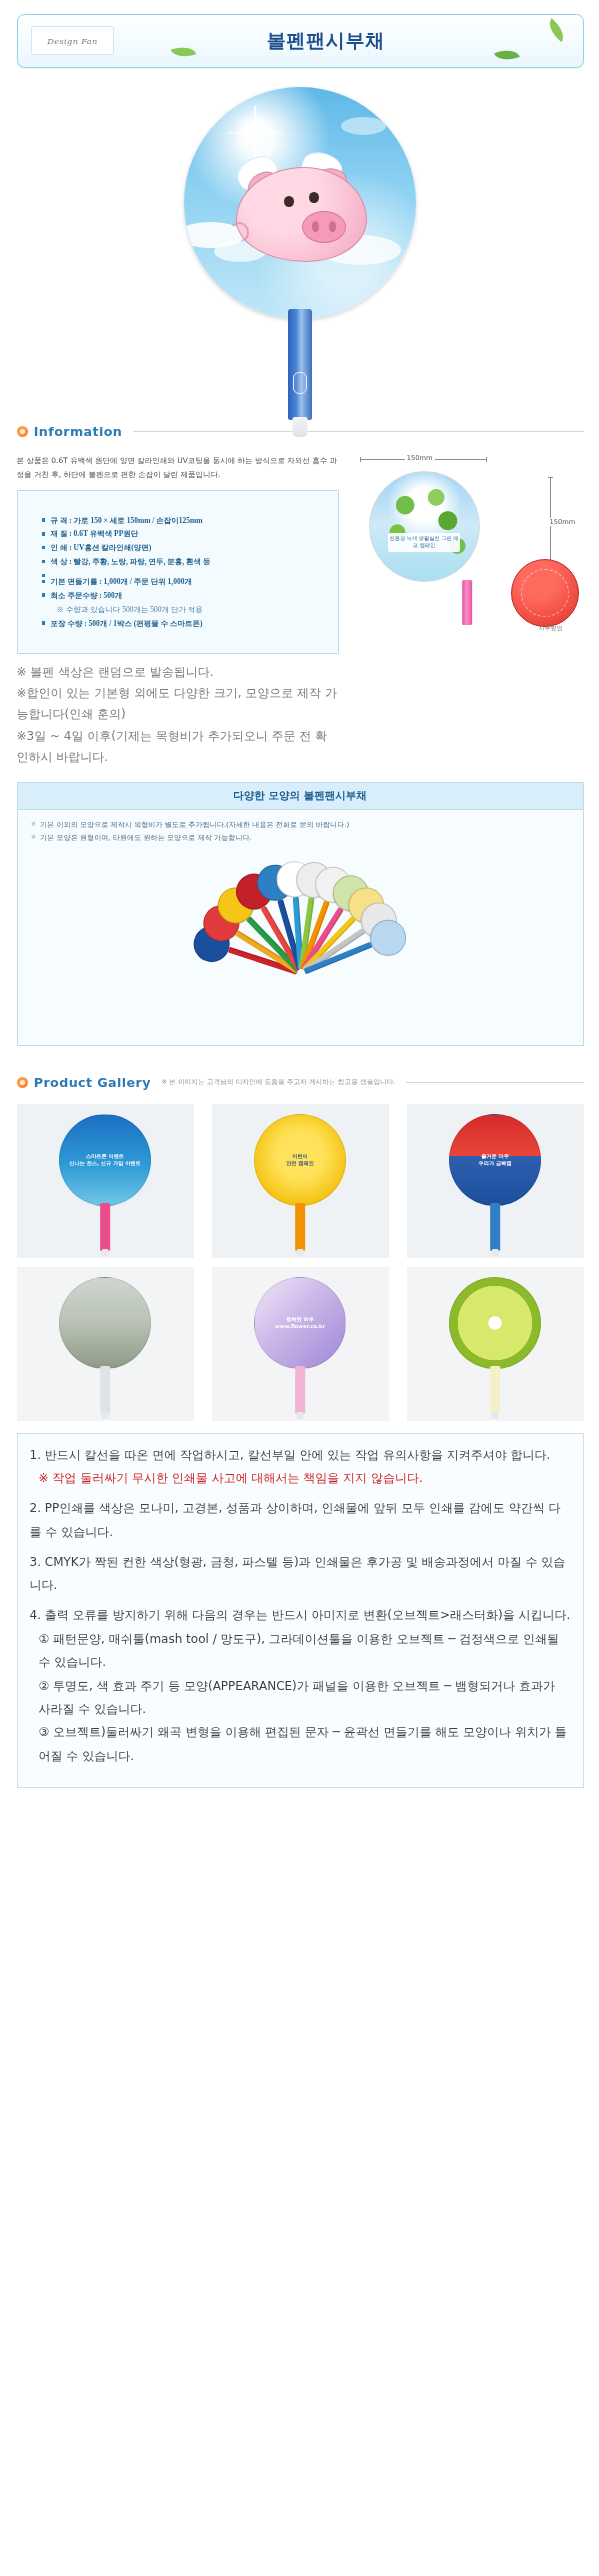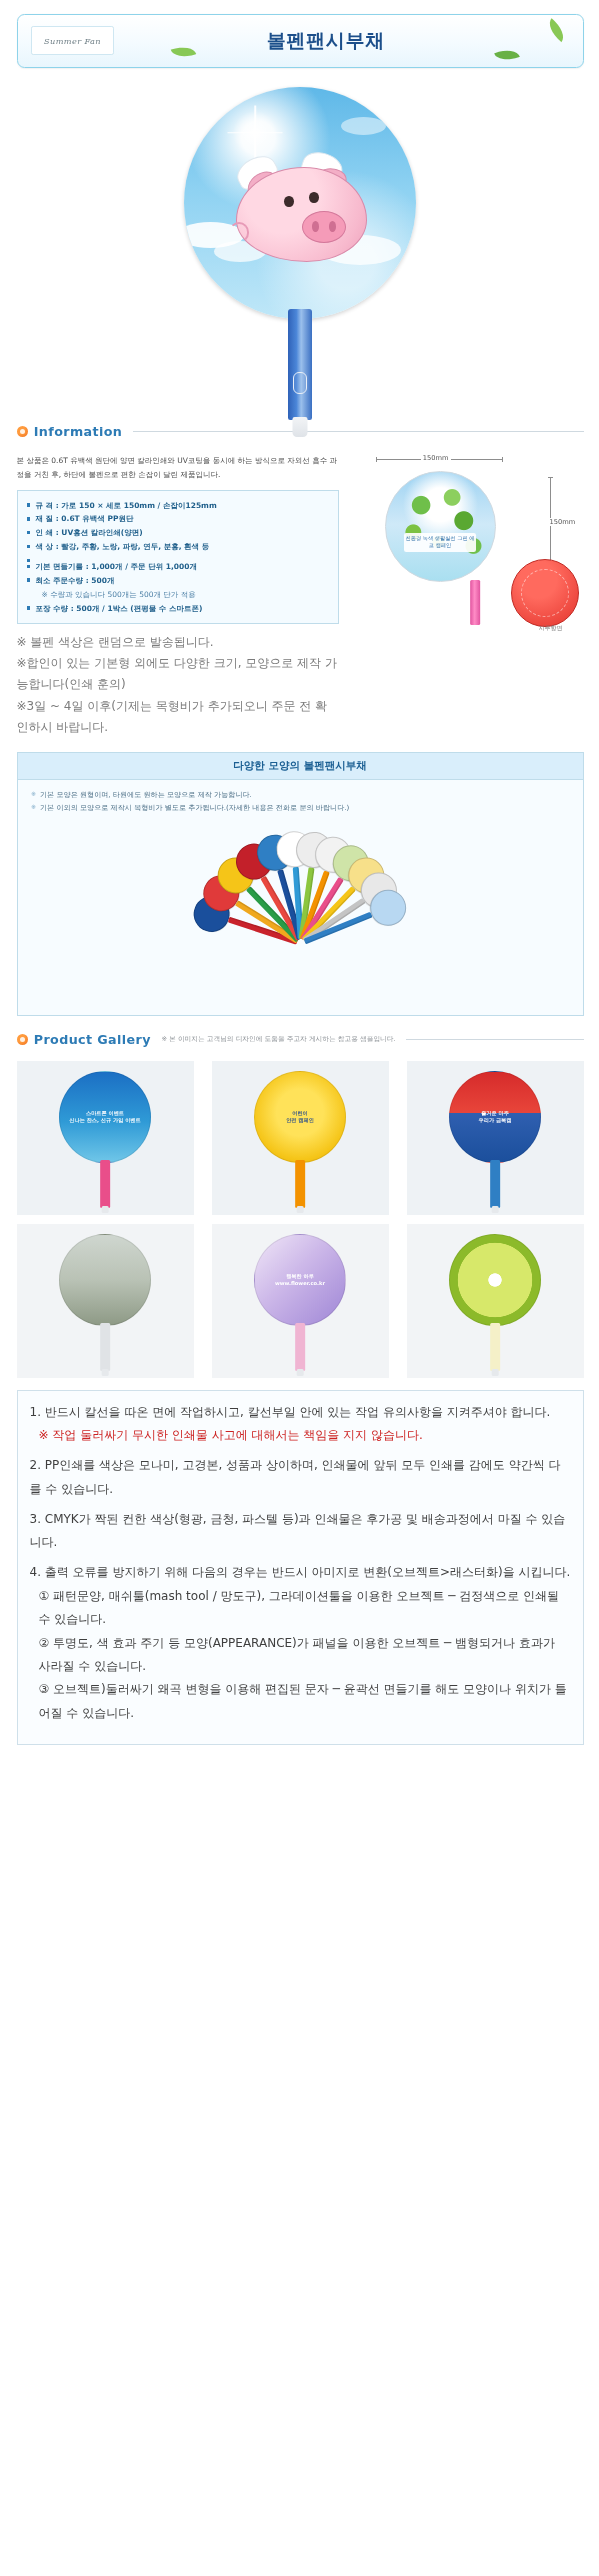--- a/index.html
+++ b/index.html
@@ -161,28 +161,28 @@
     background:#fff;opacity:.85;
   }
   .sec-head h2{
     margin:0;font-size:12.7px;color:#2d7bb5;font-weight:bold;letter-spacing:0.4px;
     font-family:"DejaVu Sans","Liberation Sans",sans-serif;
   }
   .sec-head .rule{flex:1;height:0.7px;background:#cfd9e0;margin-left:4.5px;}
   .sec-head .note{font-size:6.7px;color:#8a8f94;margin-left:4.5px;white-space:nowrap;}
 
   
-  .info-wrap{margin:12px 16.5px 0 16.5px;display:flex;gap:28px;}
+  .info-wrap{margin:12px 16.5px 0 16.5px;display:flex;gap:12px;}
   .info-left{width:322px;font-size:7.5px;line-height:1.75;color:#4a4a4a;}
   .info-left p.lead{margin:0 0 9px 0;line-height:1.8;}
   .spec-box{
     border:0.7px solid #bfdcea;background:#f4fbff;
     padding:7.5px 9px;margin:0 0 7.5px 0;
   }
-  .spec-box ul{list-style:none;margin:0;padding:0;}
+  .spec-box ul{list-style:none;margin:15px;padding:0;font-family:Liberation Serif, serif;}
   .spec-box li{
     font-size:7.5px;line-height:1.85;color:#1f5f8b;font-weight:bold;position:relative;padding-left:9px;
   }
   .spec-box li:before{
     content:"";position:absolute;left:0;top:4.5px;width:3.7px;height:3.7px;background:#2d7bb5;
   }
   .spec-box li.sub{font-weight:normal;color:#4b7fa5;padding-left:15px;}
   .spec-box li.sub:before{display:none;}
   .footnotes{font-size:12px;color:#7b7b7b;line-height:1.75;}
   .footnotes div{margin-bottom:0.7px;}
@@ -304,21 +304,21 @@
   .dn-red{color:#cc2222;}
   .dn-indent{padding-left:9px;display:block;}
 </style>
 </head>
 <body>
 
 <div class="page">
 
   <div class="header">
     <div class="header-inner">
-      <div class="brand-badge">Summer Fan</div>
+      <div class="brand-badge">Design Fan</div>
       <div class="header-title">볼펜팬시부채</div>
     </div>
     <span class="deco flower" style="left:187px;top:4.5px;"></span>
     <span class="deco flower" style="right:88px;top:3px;"></span>
     <span class="deco flower" style="right:39px;top:28.5px;width:13.5px;height:13.5px;"></span>
     <span class="deco leaf" style="left:154px;top:31.5px;"></span>
     <span class="deco leaf dark" style="right:64px;top:34px;transform:rotate(160deg);"></span>
     <span class="deco leaf" style="right:15px;top:9px;transform:rotate(40deg);"></span>
     <span class="deco bee" style="left:133px;top:25.5px;"></span>
     <span class="deco ladybug" style="right:112px;top:25.5px;"></span>
@@ -398,22 +398,22 @@
             <span class="inner"></span>
           </div>
         <span class="back-caption">지루항면</span>
       </div>
     </div>
   </div>
 
   <div class="shapes-box">
     <div class="shapes-title">다양한 모양의 볼펜팬시부채</div>
     <div class="shapes-desc">
+      <div>기본 이외의 모양으로 제작시 목형비가 별도로 추가됩니다.(자세한 내용은 전화로 문의 바랍니다.)</div>
       <div>기본 모양은 원형이며, 타원에도 원하는 모양으로 제작 가능합니다.</div>
-      <div>기본 이외의 모양으로 제작시 목형비가 별도로 추가됩니다.(자세한 내용은 전화로 문의 바랍니다.)</div>
     </div>
     <div class="fan-spread" id="fan-spread">
         <div class="mini-fan" style="left: 265px; top: 12px; height: 112px; transform: rotate(-72deg);">
           <div class="mf-head" style="background: rgb(26, 79, 156);"></div>
           <div class="mf-stick" style="background: rgb(201, 35, 44);"></div>
         </div>
         <div class="mini-fan" style="left: 265px; top: 12px; height: 112px; transform: rotate(-58deg);">
           <div class="mf-head" style="background: rgb(224, 58, 58);"></div>
           <div class="mf-stick" style="background: rgb(240, 168, 30);"></div>
         </div>
@@ -453,21 +453,21 @@
           <div class="mf-head" style="background: rgb(232, 232, 232);"></div>
           <div class="mf-stick" style="background: rgb(196, 196, 196);"></div>
         </div>
         <div class="mini-fan" style="left: 265px; top: 12px; height: 112px; transform: rotate(68deg);">
           <div class="mf-head" style="background: rgb(184, 216, 242);"></div>
           <div class="mf-stick" style="background: rgb(47, 127, 196);"></div>
         </div>
       </div>
   </div>
 
-  <div class="sec-head" style="margin-top:16px;">
+  <div class="sec-head" style="margin-top:29px;">
     <span class="bullet"></span>
     <h2>Product Gallery</h2>
     <span class="note">※ 본 이미지는 고객님의 디자인에 도움을 주고자 게시하는 참고용 샘플입니다.</span>
     <span class="rule"></span>
   </div>
 
   <div class="gallery">
     <div class="g-row" id="gallery-row-1">
         <div class="g-cell" style="background: rgb(238, 242, 245);">
           <div class="g-circle" style="background: linear-gradient(rgb(27, 111, 196) 0%, rgb(47, 154, 214) 55%, rgb(111, 198, 232) 100%);">

